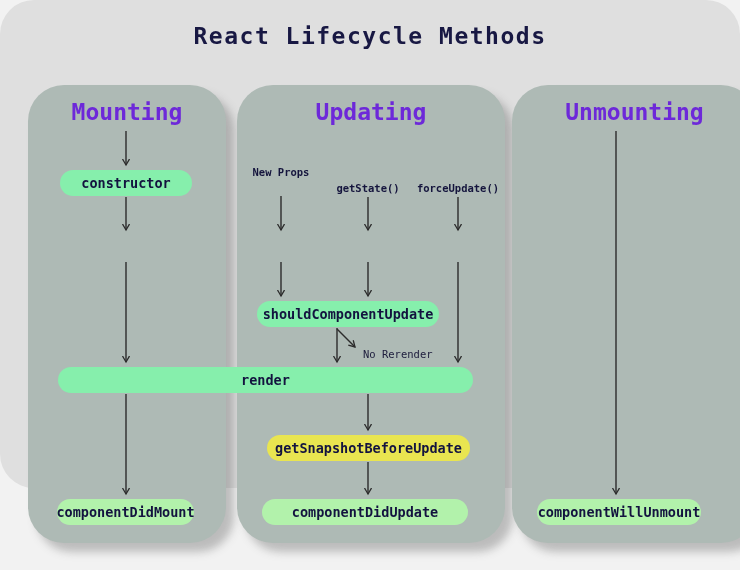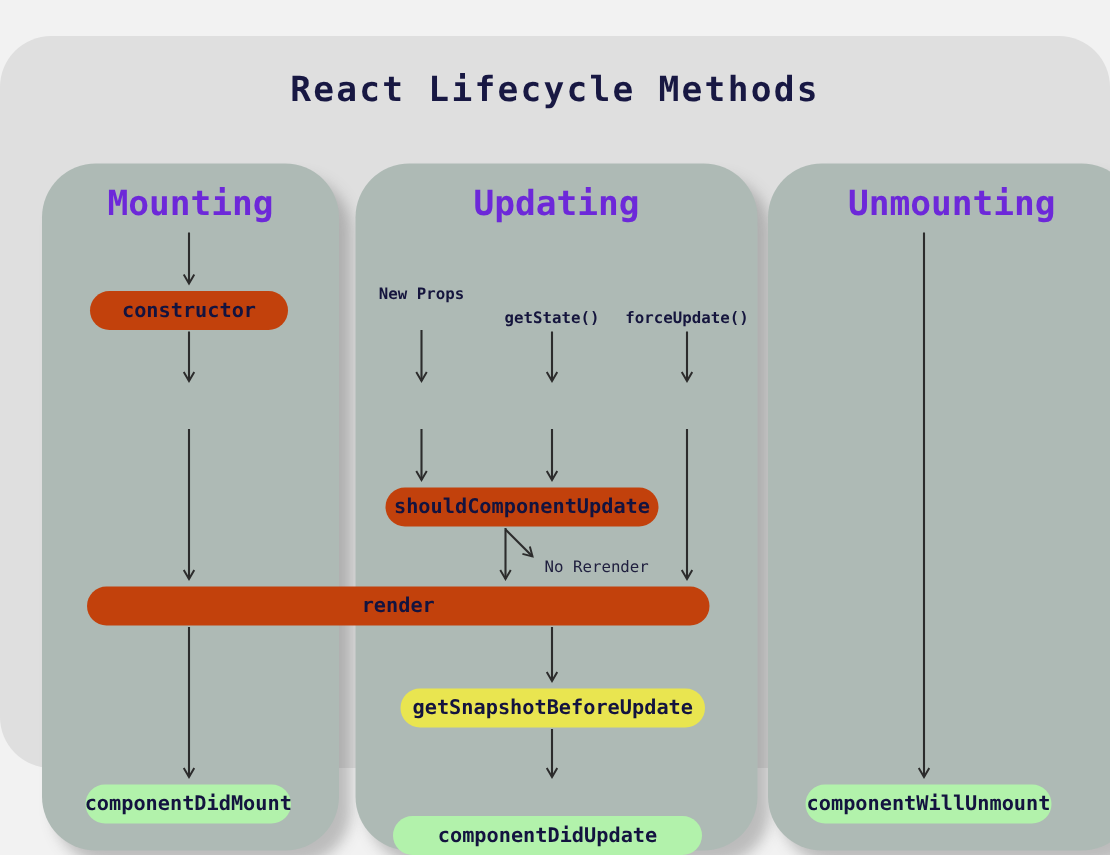--- a/index.html
+++ b/index.html
@@ -8,21 +8,20 @@
     background:#f2f2f2;
     font-family:"DejaVu Sans Mono","Liberation Mono",monospace;
     position:relative;
     overflow:hidden;
   }
   .page {
     position:absolute; left:0; top:0;
     width:740px; height:488px;
     background:#dfdfdf;
     border-radius:34px;
-    margin-top:24px;
   }
   .title {
     position:absolute; top:23px; left:0; width:740px;
     text-align:center;
     font-size:23px; font-weight:bold;
     letter-spacing:1.5px;
     color:#181843;
   }
   .column {
     position:absolute; top:85px; height:458px;
@@ -45,31 +44,31 @@
     pointer-events:none;
   }
   .node {
     position:absolute; height:26px;
     border-radius:13px;
     display:flex; align-items:center; justify-content:center;
     font-size:13.5px; font-weight:bold;
     color:#13133f;
     white-space:nowrap;
   }
-  .node-blue   { background:#c2410c; }
+  .node-blue   { background:#86efac; }
   .node-yellow { background:#e9e550; }
   .node-green  { background:#b2f2ab; }
 
   .n-constructor   { left:60px;  top:170px; width:132px; }
   .n-gdsfp         { left:58px;  top:235px; width:415px; }
   .n-scu           { left:257px; top:301px; width:182px; }
   .n-render        { left:58px;  top:367px; width:415px; }
   .n-gsbu          { left:267px; top:435px; width:203px; }
   .n-cdm           { left:57px;  top:499px; width:137px; }
-  .n-cdu           { left:262px; top:520px; width:206px; }
+  .n-cdu           { left:262px; top:499px; width:206px; }
   .n-cwu           { left:537px; top:499px; width:164px; }
 
   .trigger {
     position:absolute;
     font-size:10.5px; font-weight:bold;
     color:#15153d;
     transform:translateX(-50%);
     white-space:nowrap;
   }
   .t-newprops    { left:281px; top:166px; }

